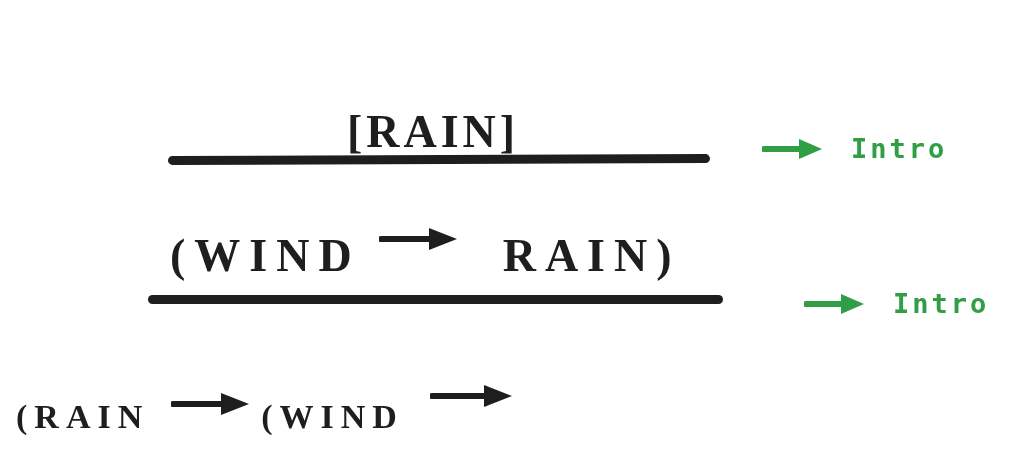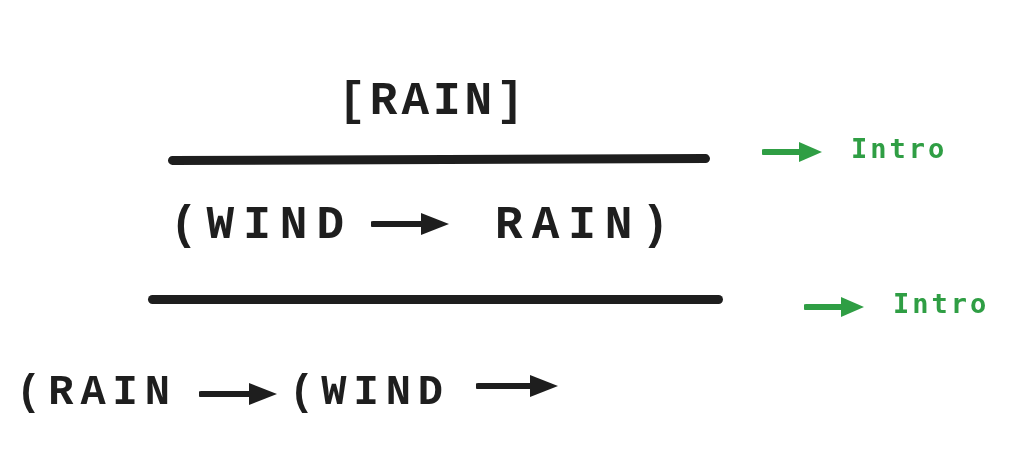--- a/index.html
+++ b/index.html
@@ -19,50 +19,51 @@
   }
   .formula {
     position: absolute;
     display: flex;
     align-items: center;
     color: var(--ink);
     font-weight: 700;
     white-space: nowrap;
   }
   .hand {
-    font-family: Liberation Mono, monospace;
+    font-family: Liberation Serif, serif;
     font-weight: 700;
+    margin-top: 29px;
   }
   .assumption {
     top: 76px;
     left: 433px;
     transform: translateX(-50%);
     font-size: 46px;
     letter-spacing: 4px;
   }
   .step1 { top: 200px; left: 170px; font-size: 46px; letter-spacing: 9px; }
-  .step2 { top: 369px; left: 16px;  font-size: 42px; letter-spacing: 7px; }
+  .step2 { top: 369px; left: 16px;  font-size: 34px; letter-spacing: 7px; }
   .inference-line {
     position: absolute;
     height: 9px;
     background: var(--ink);
     border-radius: 5px;
   }
   .line1 { top: 155px; left: 168px; width: 542px; transform: rotate(-0.2deg); }
   .line2 { top: 295px; left: 148px; width: 575px; }
   .arrow-svg { display: block; }
   .ink-arrow   { color: var(--ink); }
   .green-arrow { color: var(--green); }
   .arr-m1 { margin: 0 44px 4px 18px; }   
   .arr-m2 { margin: 2px 10px 0 22px; }   
   .arr-m3 { margin: 0 54px 14px 26px; }  
   .rule-annotation {
     position: absolute;
     display: flex;
-    align-items: flex-end;
+    align-items: center;
     gap: 27px;
     color: var(--green);
   }
   .rule1 { top: 133px; left: 762px; }
   .rule2 { top: 288px; left: 804px; }
   .rule-label {
     font-family: "DejaVu Sans Mono", "Liberation Mono", monospace;
     font-weight: 700;
     font-size: 27px;
     letter-spacing: 3px;

